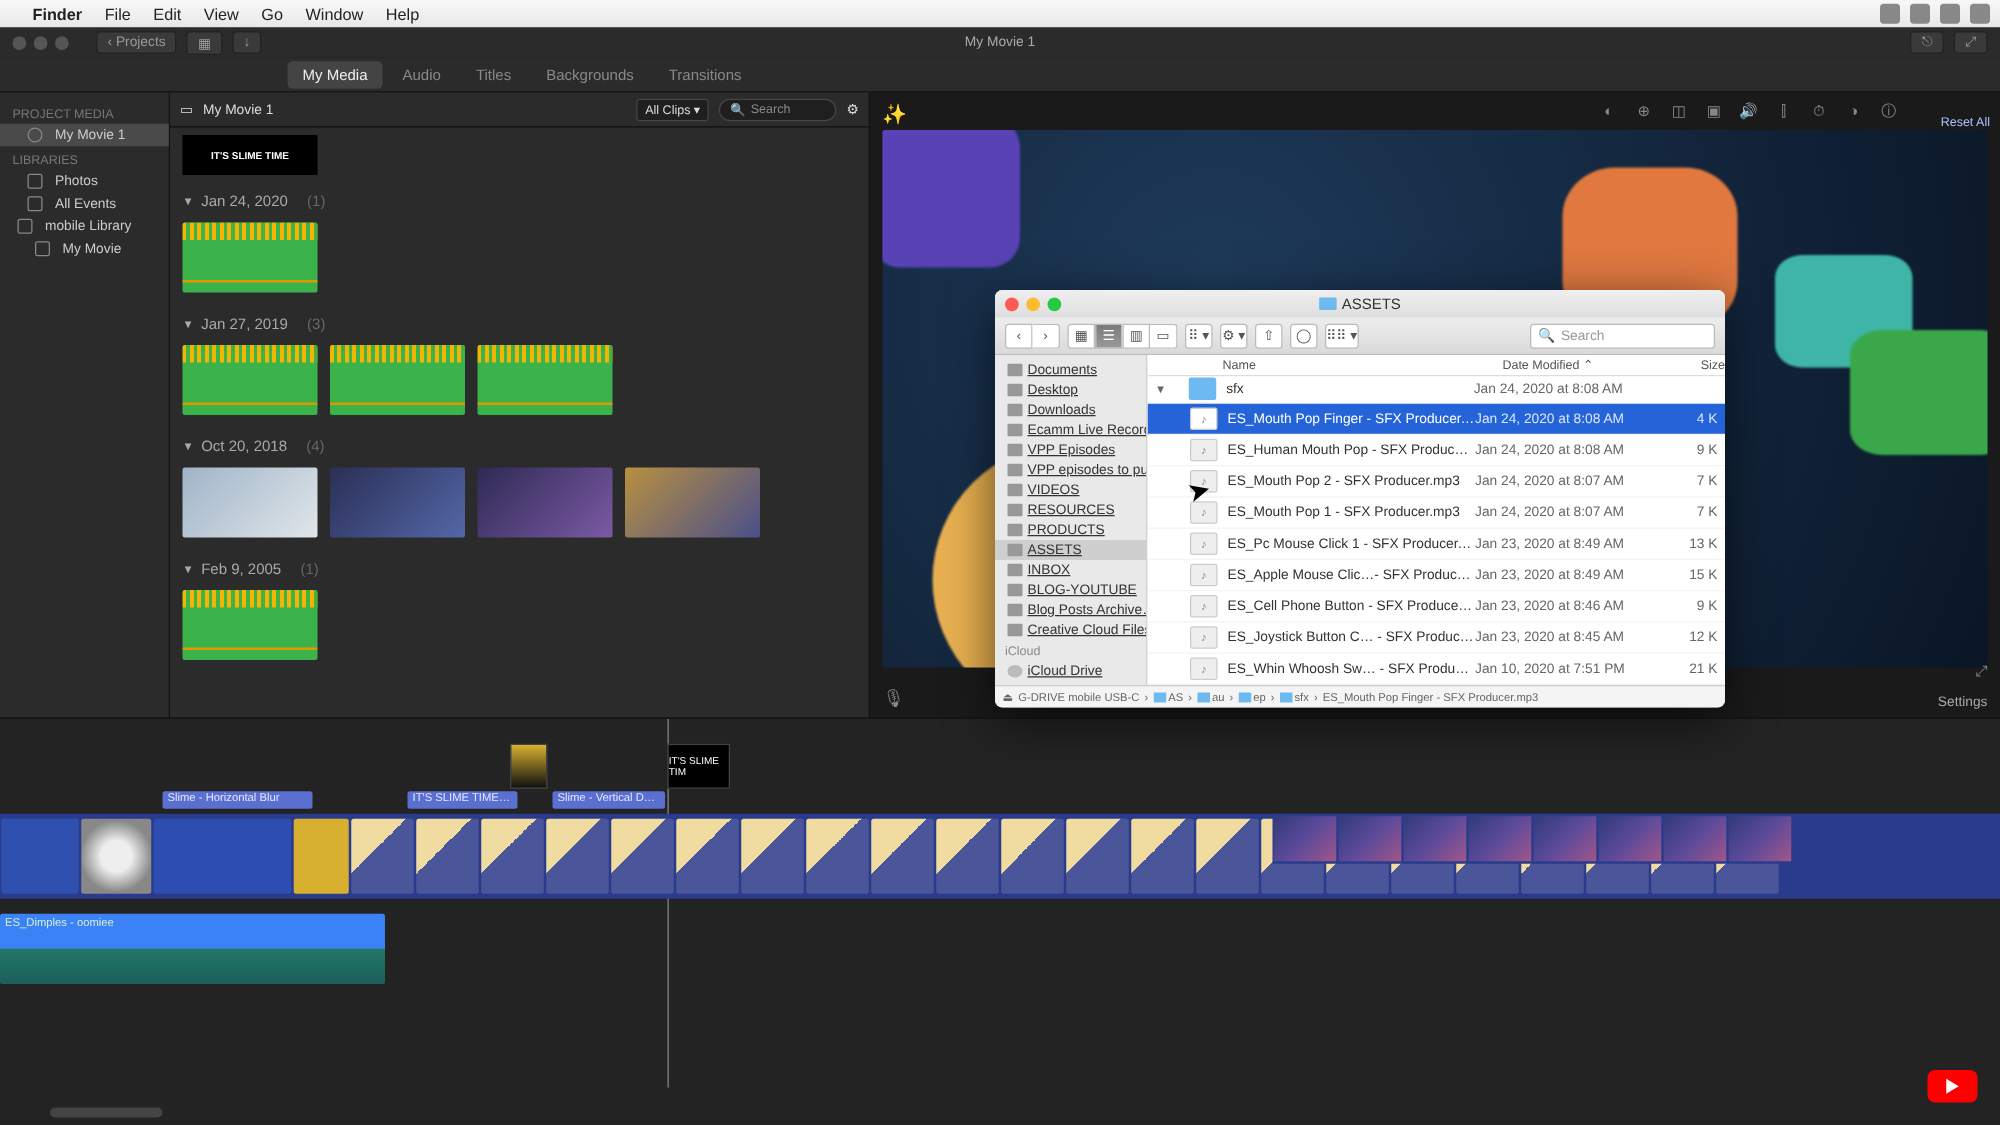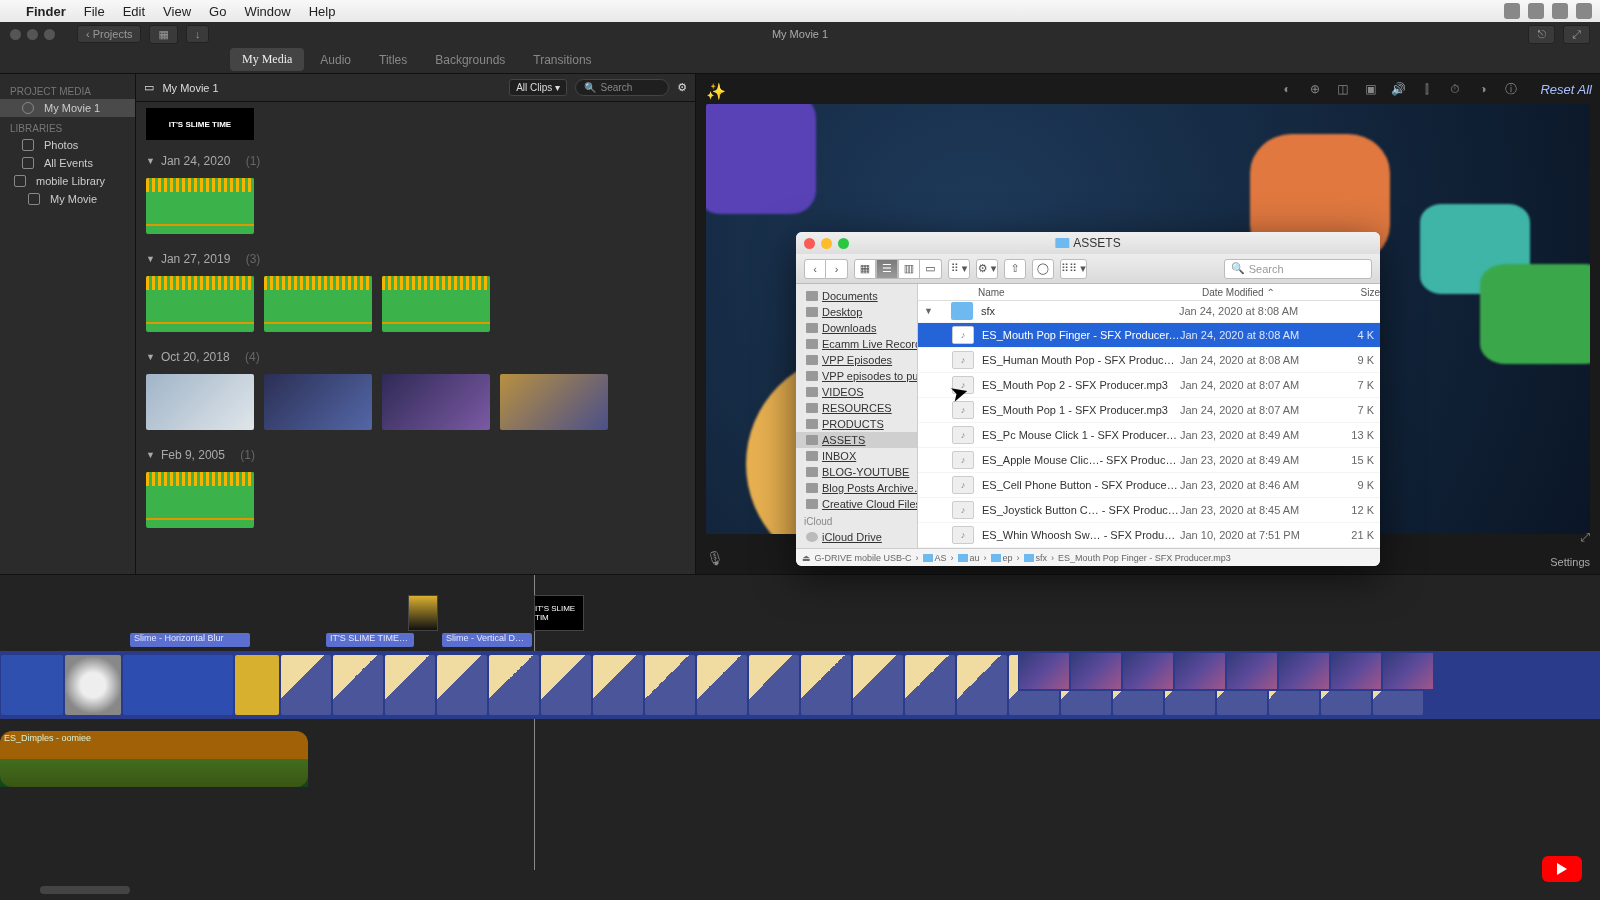--- a/index.html
+++ b/index.html
@@ -12,21 +12,21 @@
 
 .titlebar { height: 24px; background: #2b2b2b; display: flex; align-items: center; font-size: 11px; color: #aaa; }
 .traffic { display: flex; gap: 6px; padding: 0 10px; }
 .traffic span { width: 11px; height: 11px; border-radius: 50%; background: #555; }
 .toolbar-left-btns { display: flex; gap: 8px; align-items: center; padding-left: 12px; }
 .toolbar-btn { background: #3a3a3a; border: 1px solid #222; border-radius: 3px; padding: 2px 8px; font-size: 11px; color: #999; }
 .title-center { position: absolute; left: 50%; transform: translateX(-50%); }
 
 .tabbar { height: 28px; background: #2b2b2b; border-bottom: 1px solid #111; display: flex; align-items: center; padding-left: 230px; gap: 4px; font-size: 12px; }
 .tab { padding: 4px 12px; color: #888; border-radius: 4px; }
-.tab.active { background: #444; color: #eee; font-family: Liberation Serif, serif; }
+.tab.active { background: #444; color: #eee; }
 
 .main { display: flex; height: 500px; }
 .sidebar { width: 136px; background: #2b2b2b; border-right: 1px solid #111; padding: 6px 0; font-size: 11px; }
 .side-hdr { color: #777; font-size: 10px; padding: 6px 10px 2px; text-transform: uppercase; }
 .side-item { padding: 3px 10px 3px 22px; color: #ccc; display: flex; align-items: center; gap: 6px; }
 .side-item.sel { background: #4a4a4a; }
 .side-item::before { content: ""; width: 10px; height: 10px; border: 1px solid #888; border-radius: 2px; margin-right: 4px; }
 .side-item.star::before { border-radius: 50%; }
 
 .browser { flex: 0 0 560px; background: #2b2b2b; border-right: 1px solid #111; display: flex; flex-direction: column; }
@@ -45,21 +45,21 @@
 .thumb-audio .line { position: absolute; bottom: 8px; left: 0; right: 0; height: 2px; background: #e09800; }
 .thumb-video { width: 108px; height: 56px; background: #335; border-radius: 2px; background-size: cover; display: flex; align-items: center; justify-content: center; font-size: 20px; }
 .tv1 { background: linear-gradient(135deg,#a0b4c8,#e0e6ea); }
 .tv2 { background: linear-gradient(135deg,#2b2f55,#5367a7); }
 .tv3 { background: linear-gradient(135deg,#2f2a55,#7b5aa4); }
 .tv4 { background: linear-gradient(135deg,#b89040,#4a4f8a); }
 
 .viewer { flex: 1; background: #1a1a1a; position: relative; }
 .viewer-tools { position: absolute; top: 6px; right: 8px; display: flex; gap: 10px; color: #888; font-size: 12px; }
 .viewer-tools span { width: 18px; height: 18px; display: inline-flex; align-items: center; justify-content: center; }
-.reset-all { position: absolute; top: 8px; right: 8px; color: #a8c0ff; font-size: 13px; font-style: italic; }
+.reset-all { position: absolute; top: 19px; right: 8px; color: #a8c0ff; font-size: 10px; }
 .viewer-img { position: absolute; top: 30px; left: 10px; right: 10px; bottom: 40px; background: radial-gradient(circle at 30% 30%, #1e3a5a, #0a1626); border-radius: 2px; overflow: hidden; }
 .blob { position: absolute; border-radius: 20%; filter: blur(1px); }
 .b-purple { width: 120px; height: 120px; background: #5842b5; top: -10px; left: -10px; }
 .b-orange { width: 140px; height: 130px; background: #e07840; top: 30px; right: 200px; border-radius: 30%; }
 .b-teal { width: 110px; height: 90px; background: #3fb5a8; top: 100px; right: 60px; }
 .b-green { width: 130px; height: 100px; background: #3aa84a; top: 160px; right: -20px; }
 .b-plate { width: 220px; height: 220px; background: #e8b050; border-radius: 50%; bottom: -40px; left: 40px; }
 .mic { position: absolute; bottom: 8px; left: 10px; color: #888; font-size: 14px; }
 .time { position: absolute; bottom: 6px; left: 50%; transform: translateX(-50%); font-size: 12px; font-family: ui-monospace, Menlo, monospace; }
 .time .cur { color: #fff; }
@@ -77,21 +77,21 @@
 .effect-clip { position: absolute; height: 14px; background: #5a6fd0; color: #e4e8ff; font-size: 9px; padding: 0 4px; border-radius: 2px; white-space: nowrap; overflow: hidden; }
 .video-track { position: absolute; top: 76px; left: 0; right: 0; height: 68px; background: #2b3b8c; display: flex; }
 .vclip { height: 60px; margin: 4px 1px; border-radius: 2px; background-size: cover; }
 .v-blue { background: #3050b0; width: 62px; }
 .v-plate { background: radial-gradient(circle,#eee 30%,#888 70%); width: 56px; }
 .v-fill { background: #2e4db0; width: 90px; }
 .v-cook { width: 50px; background: linear-gradient(135deg,#f0dca0 40%, #4a559a 40%); }
 .video-track2 { position: absolute; top: 76px; left: 1018px; right: 0; height: 40px; background: #2b3b8c; }
 .thumbs-strip { display: flex; height: 40px; }
 .ts { width: 50px; height: 36px; margin: 2px 1px; background: linear-gradient(135deg,#323a7a,#5b4a9a,#a0568a); }
-.audio-track { position: absolute; top: 156px; left: 0; width: 308px; height: 56px; background: #a16207; border-radius: 12px; }
+.audio-track { position: absolute; top: 156px; left: 0; width: 308px; height: 56px; background: #3b82f6; border-radius: 2px; }
 .audio-track .label { position: absolute; top: 2px; left: 4px; font-size: 9px; color: #d5f0d6; }
 .audio-track .wave { position: absolute; bottom: 0; left: 0; right: 0; height: 28px; background: linear-gradient(#197227,#0d5018); opacity: 0.7; }
 .scrollbar { position: absolute; bottom: 6px; left: 40px; width: 90px; height: 8px; background: #444; border-radius: 4px; }
 .yt { position: absolute; bottom: 18px; right: 18px; width: 40px; height: 26px; background: #f00; border-radius: 6px; display: flex; align-items: center; justify-content: center; }
 .yt::after { content: ""; border-left: 10px solid #fff; border-top: 6px solid transparent; border-bottom: 6px solid transparent; }
 
 .finder { position: absolute; top: 232px; left: 796px; width: 584px; height: 334px; background: #f2f2f2; border-radius: 6px; box-shadow: 0 10px 40px rgba(0,0,0,0.6); display: flex; flex-direction: column; color: #333; font-size: 11px; overflow: hidden; }
 .finder-title { height: 22px; background: linear-gradient(#efefef,#dedede); display: flex; align-items: center; position: relative; }
 .finder-title .traffic { padding: 0 8px; }
 .finder-title .ft-red { background: #fc5b53; } .finder-title .ft-yel { background: #fdbb2e; } .finder-title .ft-grn { background: #28c840; }

